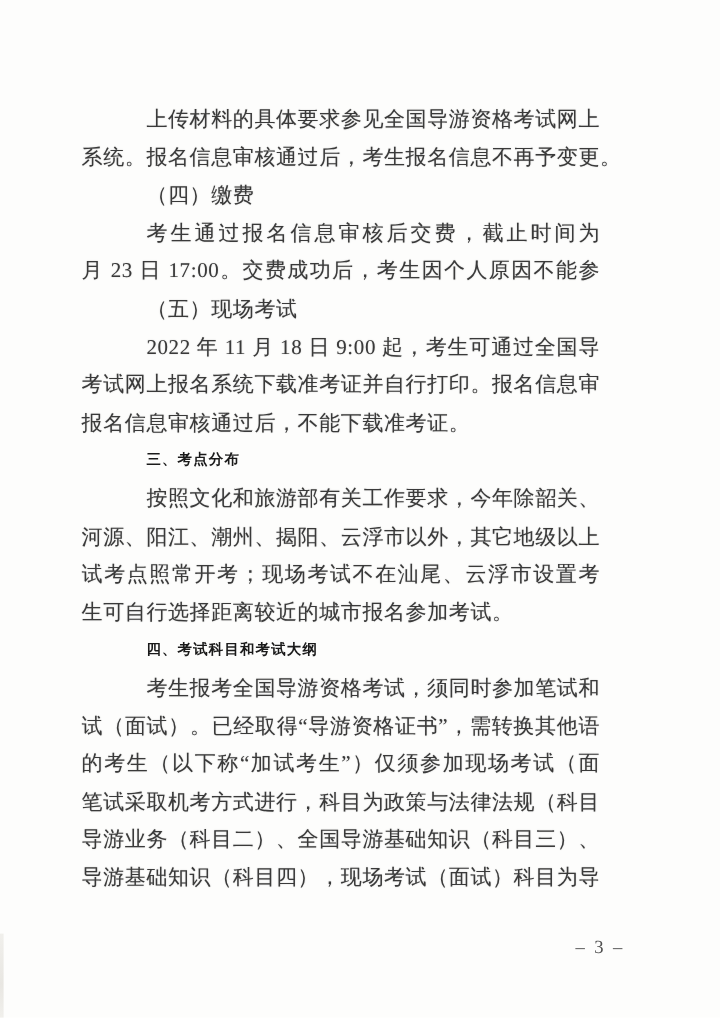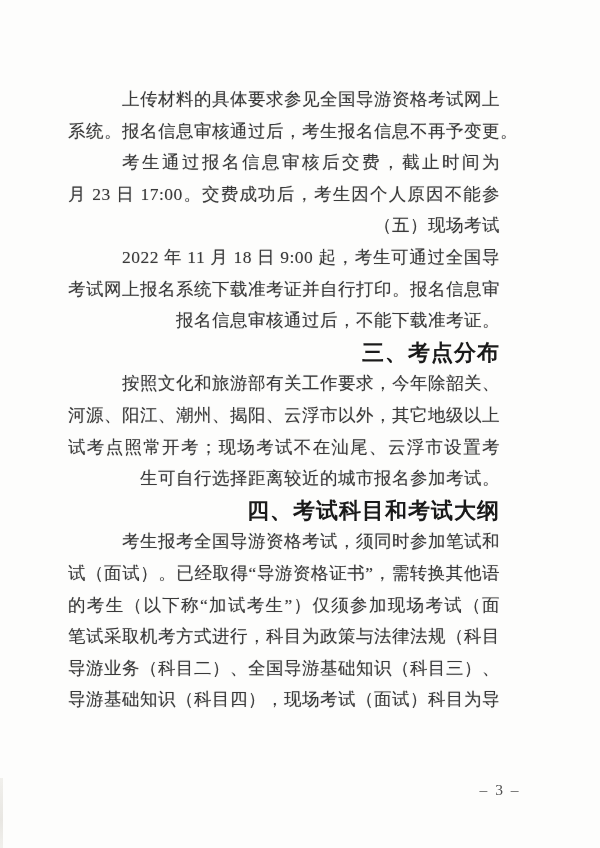--- a/index.html
+++ b/index.html
@@ -25,35 +25,34 @@
   }
   .line {
     height: 31.6px;
     line-height: 31.6px;
     font-family: "Liberation Serif", "DejaVu Serif", serif;
     font-size: 17.5px;
     color: #3a3a3a;
     white-space: nowrap;
     text-shadow: 0 0 1px rgba(70,70,70,0.40);
     letter-spacing: 0.5px;
-    text-align: right;
   }
   .line.stretch {
     white-space: normal;
     text-align: justify;
     text-align-last: justify;
     overflow: hidden;
   }
   .line.indent {
     padding-left: 54px;
   }
   .line.heading {
     font-family: "Liberation Sans", "DejaVu Sans", sans-serif;
     font-weight: 700;
-    font-size: 22px;
+    font-size: 12px;
     color: #1a1a1a;
     letter-spacing: 1px;
     text-shadow: none;
   }
   .page-number {
     position: absolute;
     top: 781px;
     left: 455px;
     width: 90px;
     text-align: center;
@@ -72,20 +71,21 @@
     opacity: 0.9;
   }
 </style>
 </head>
 <body>
 
 <div class="page">
   <div class="text-column" id="text-column">
       <div class="line indent stretch">上传材料的具体要求参见全国导游资格考试网上报名</div>
       <div class="line">系统。报名信息审核通过后，考生报名信息不再予变更。</div>
+      <div class="line indent">（四）缴费</div>
       <div class="line indent stretch">考生通过报名信息审核后交费，截止时间为 2022 年 9</div>
       <div class="line stretch">月 23 日 17:00。交费成功后，考生因个人原因不能参加考试</div>
       <div class="line indent">（五）现场考试</div>
       <div class="line indent stretch">2022 年 11 月 18 日 9:00 起，考生可通过全国导游资格</div>
       <div class="line stretch">考试网上报名系统下载准考证并自行打印。报名信息审核未</div>
       <div class="line">报名信息审核通过后，不能下载准考证。</div>
       <div class="line indent heading">三、考点分布</div>
       <div class="line indent stretch">按照文化和旅游部有关工作要求，今年除韶关、汕尾、</div>
       <div class="line stretch">河源、阳江、潮州、揭阳、云浮市以外，其它地级以上市笔</div>
       <div class="line stretch">试考点照常开考；现场考试不在汕尾、云浮市设置考点。考</div>

